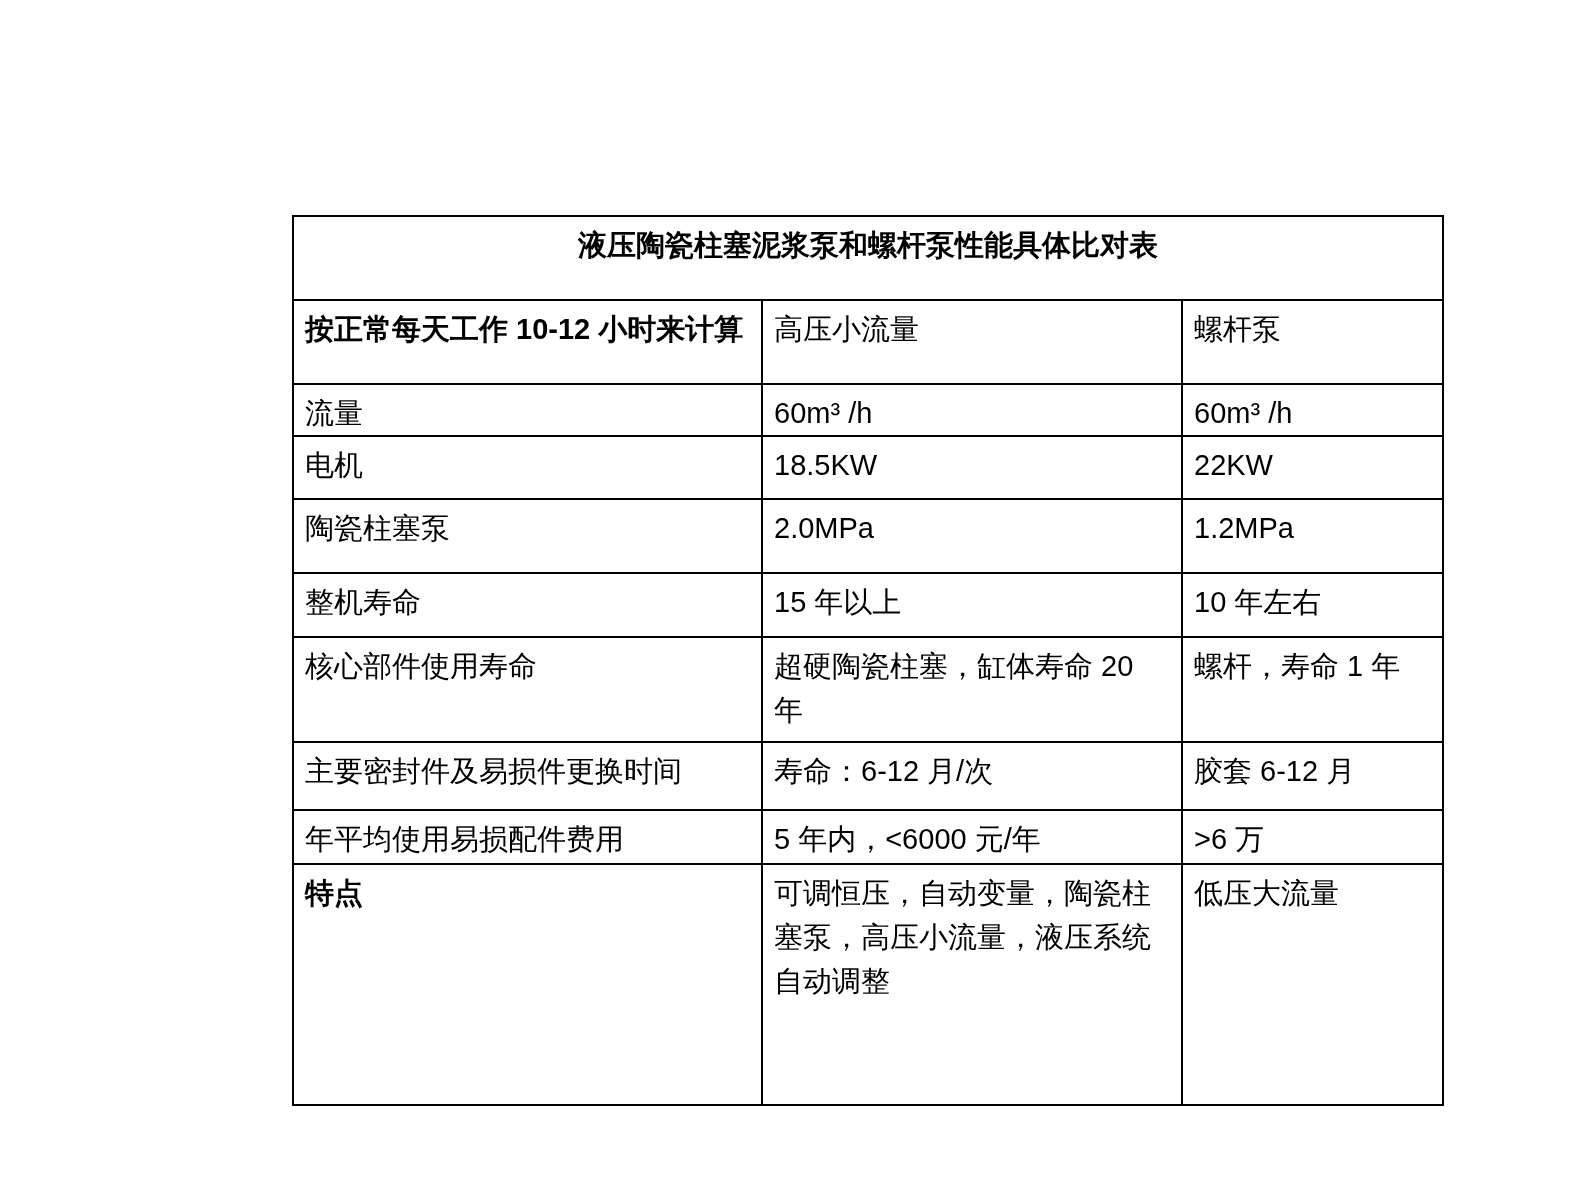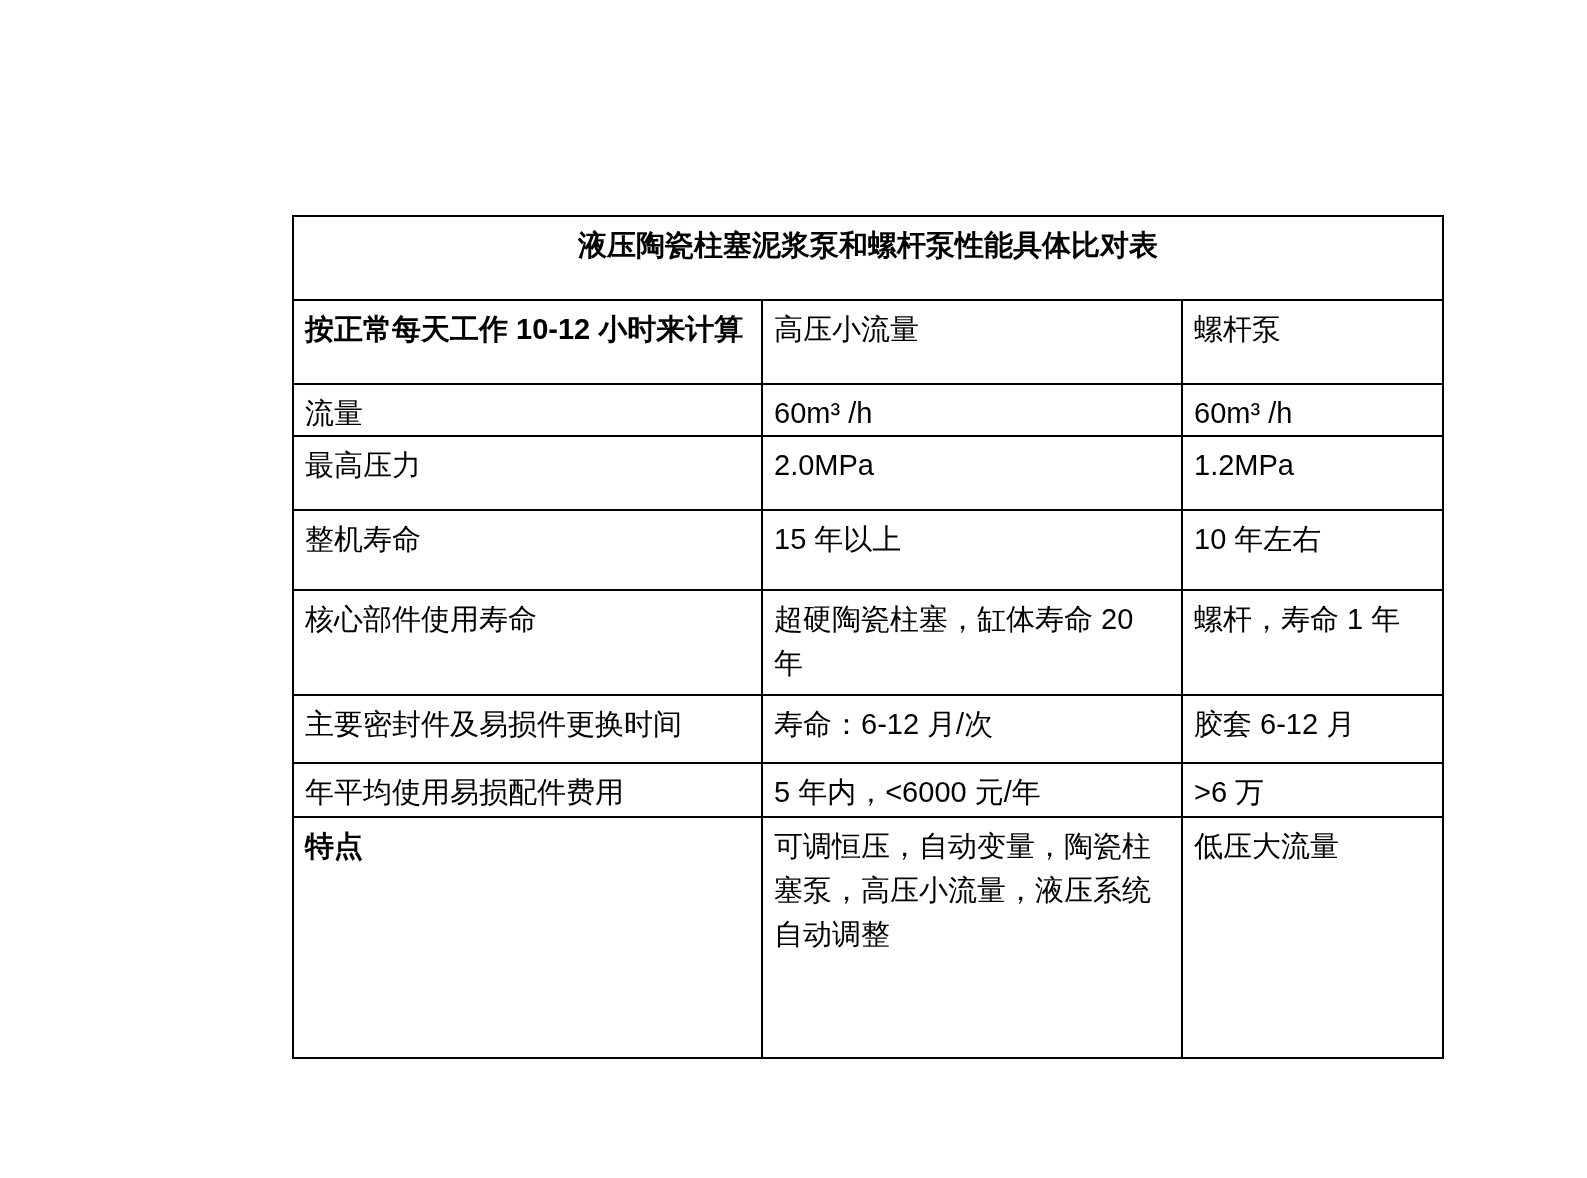--- a/index.html
+++ b/index.html
@@ -43,21 +43,21 @@
     font-weight: bold;
   }
   td.bold-label {
     font-weight: bold;
   }
   tr.r-title   { height: 84px; }
   tr.r-head    { height: 84px; padding-left: 44px; }
   tr.r-flow    { height: 50px; }
   tr.r-motor   { height: 63px; }
   tr.r-press   { height: 74px; }
-  tr.r-life    { height: 80px; border-radius: 14px; }
+  tr.r-life    { height: 64px; border-radius: 14px; }
   tr.r-core    { height: 105px; }
   tr.r-seal    { height: 68px; }
   tr.r-cost    { height: 54px; }
   tr.r-feat    { height: 241px; }
 </style>
 </head>
 <body>
 
 <div class="page">
   <table class="cmp">
@@ -73,22 +73,27 @@
       <tr class="r-head">
         <td class="red-cell">按正常每天工作 10-12 小时来计算</td>
         <td>高压小流量</td>
         <td>螺杆泵</td>
       </tr>
       <tr class="r-flow">
         <td>流量</td>
         <td>60m³ /h</td>
         <td>60m³ /h</td>
       </tr>
+      <tr class="r-motor">
+        <td>电机</td>
+        <td>18.5KW</td>
+        <td>22KW</td>
+      </tr>
       <tr class="r-press">
-        <td>最高压力</td>
+        <td>陶瓷柱塞泵</td>
         <td>2.0MPa</td>
         <td>1.2MPa</td>
       </tr>
       <tr class="r-life">
         <td>整机寿命</td>
         <td>15 年以上</td>
         <td>10 年左右</td>
       </tr>
       <tr class="r-core">
         <td>核心部件使用寿命</td>

